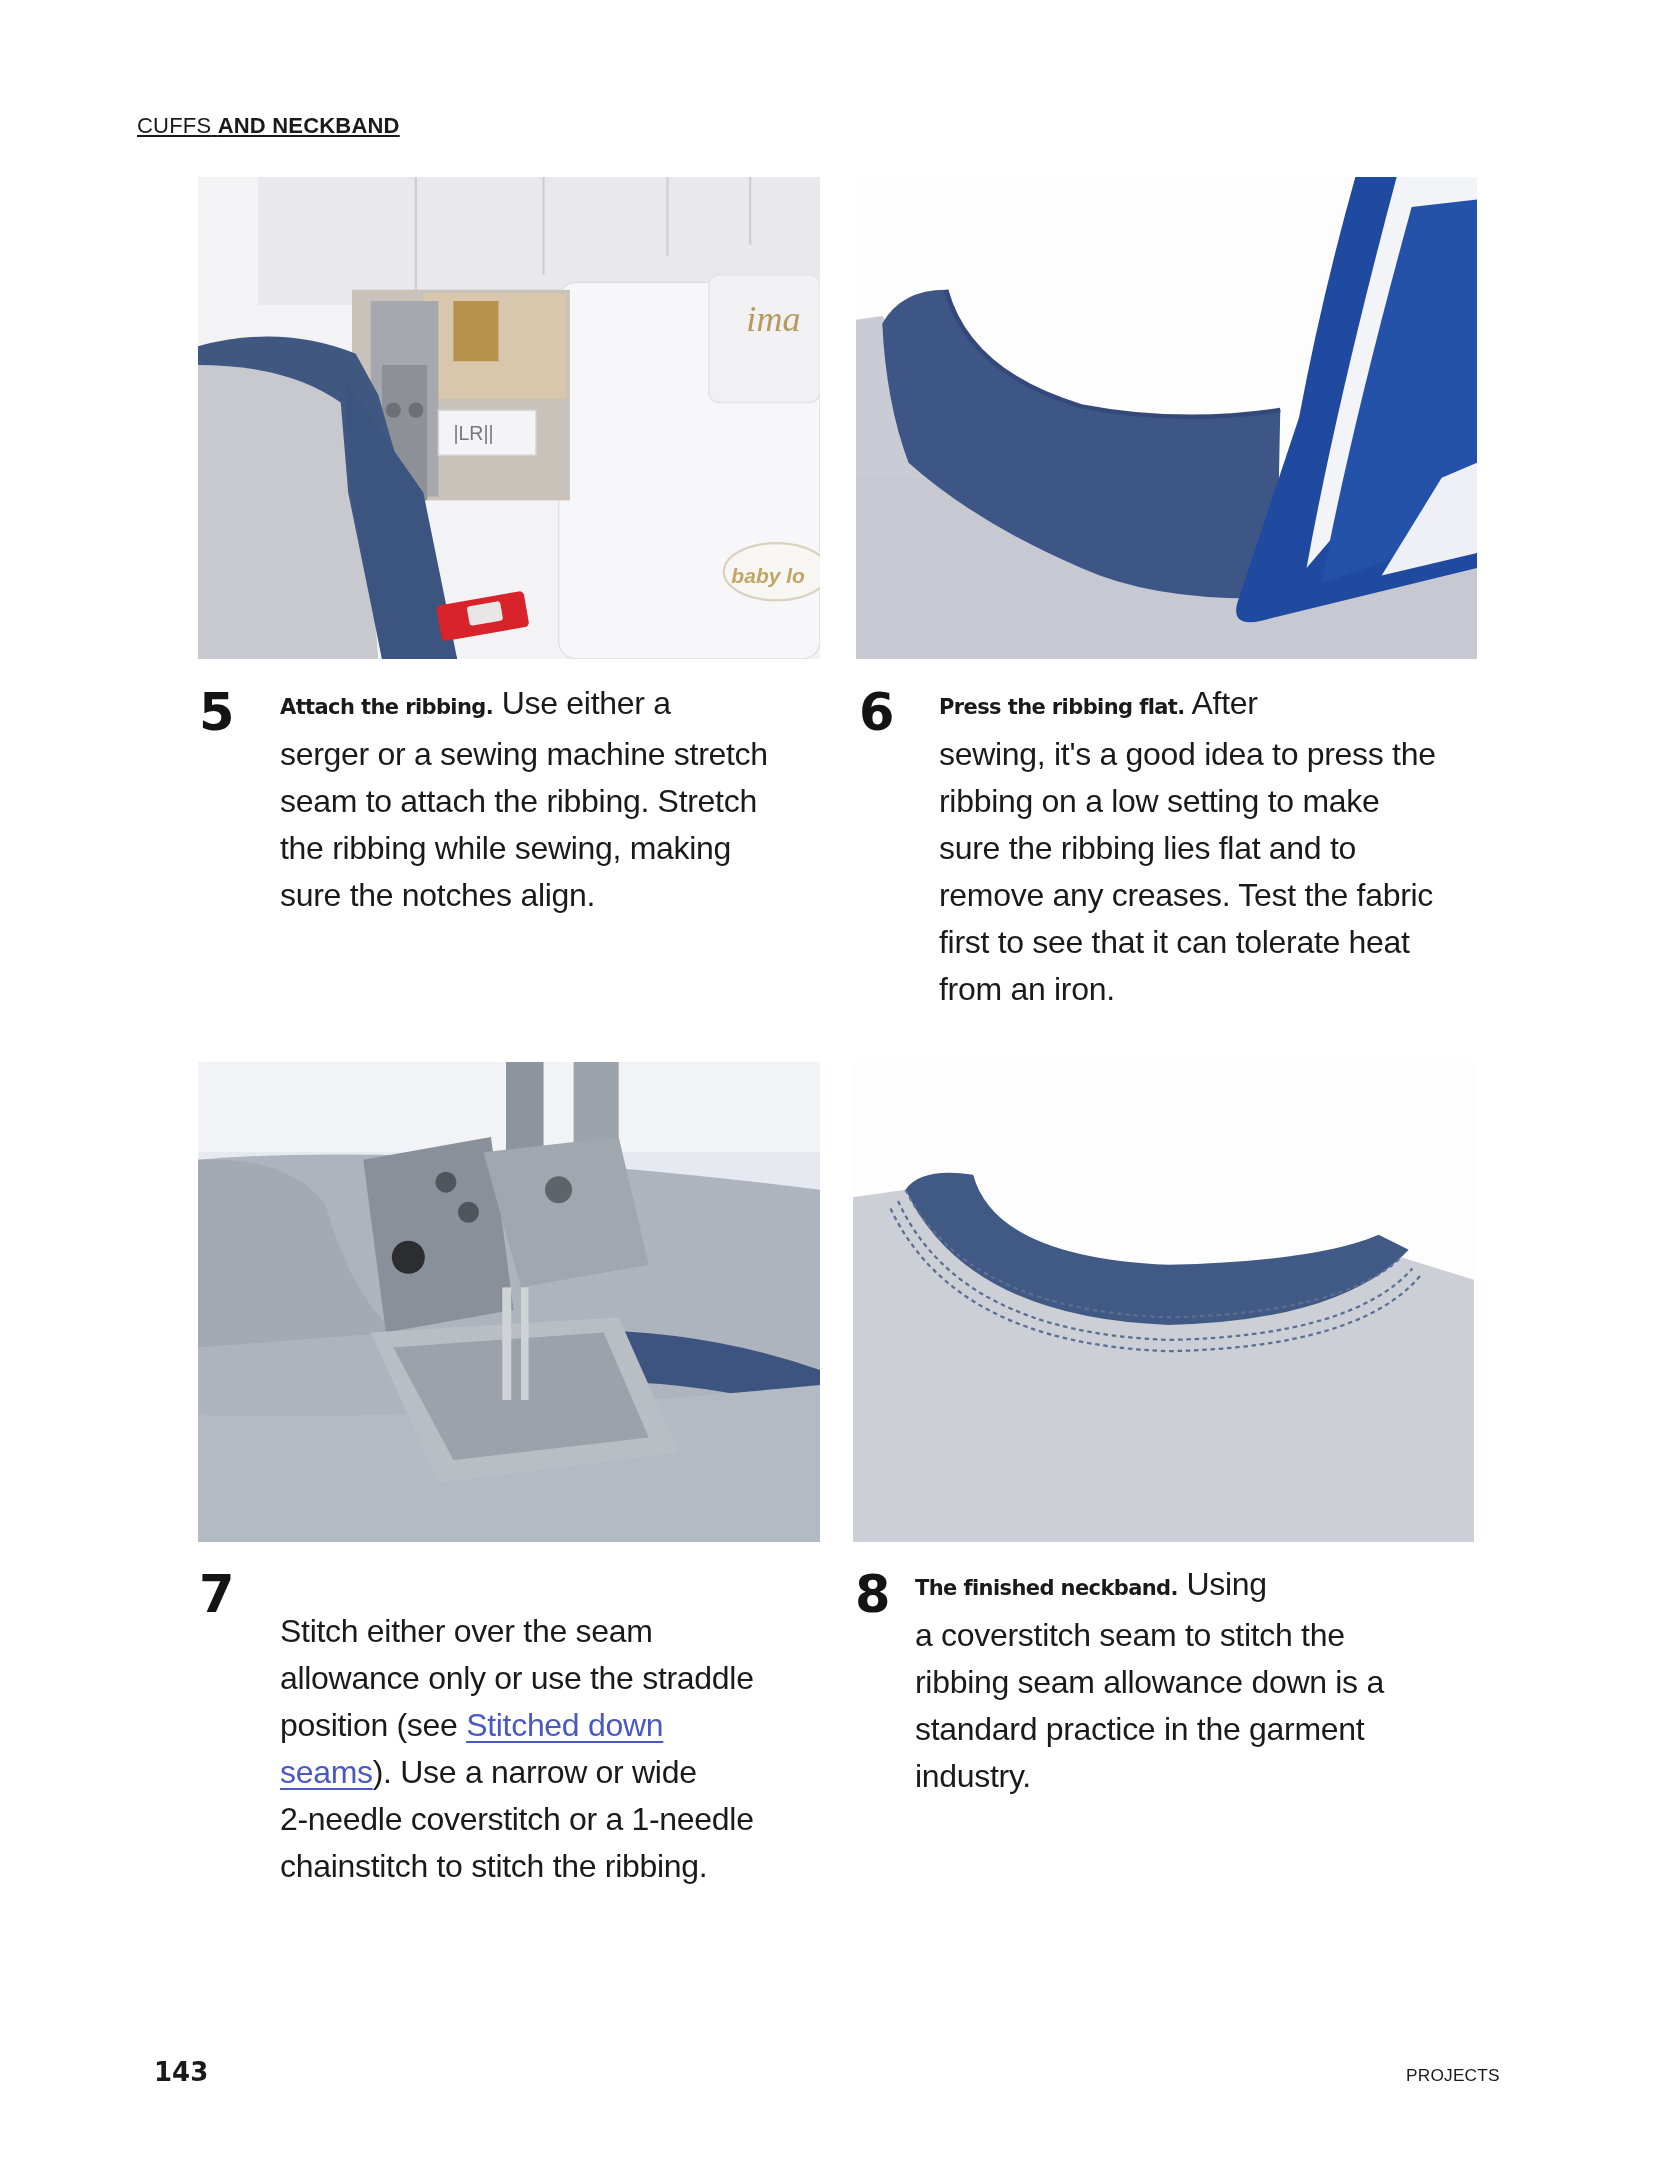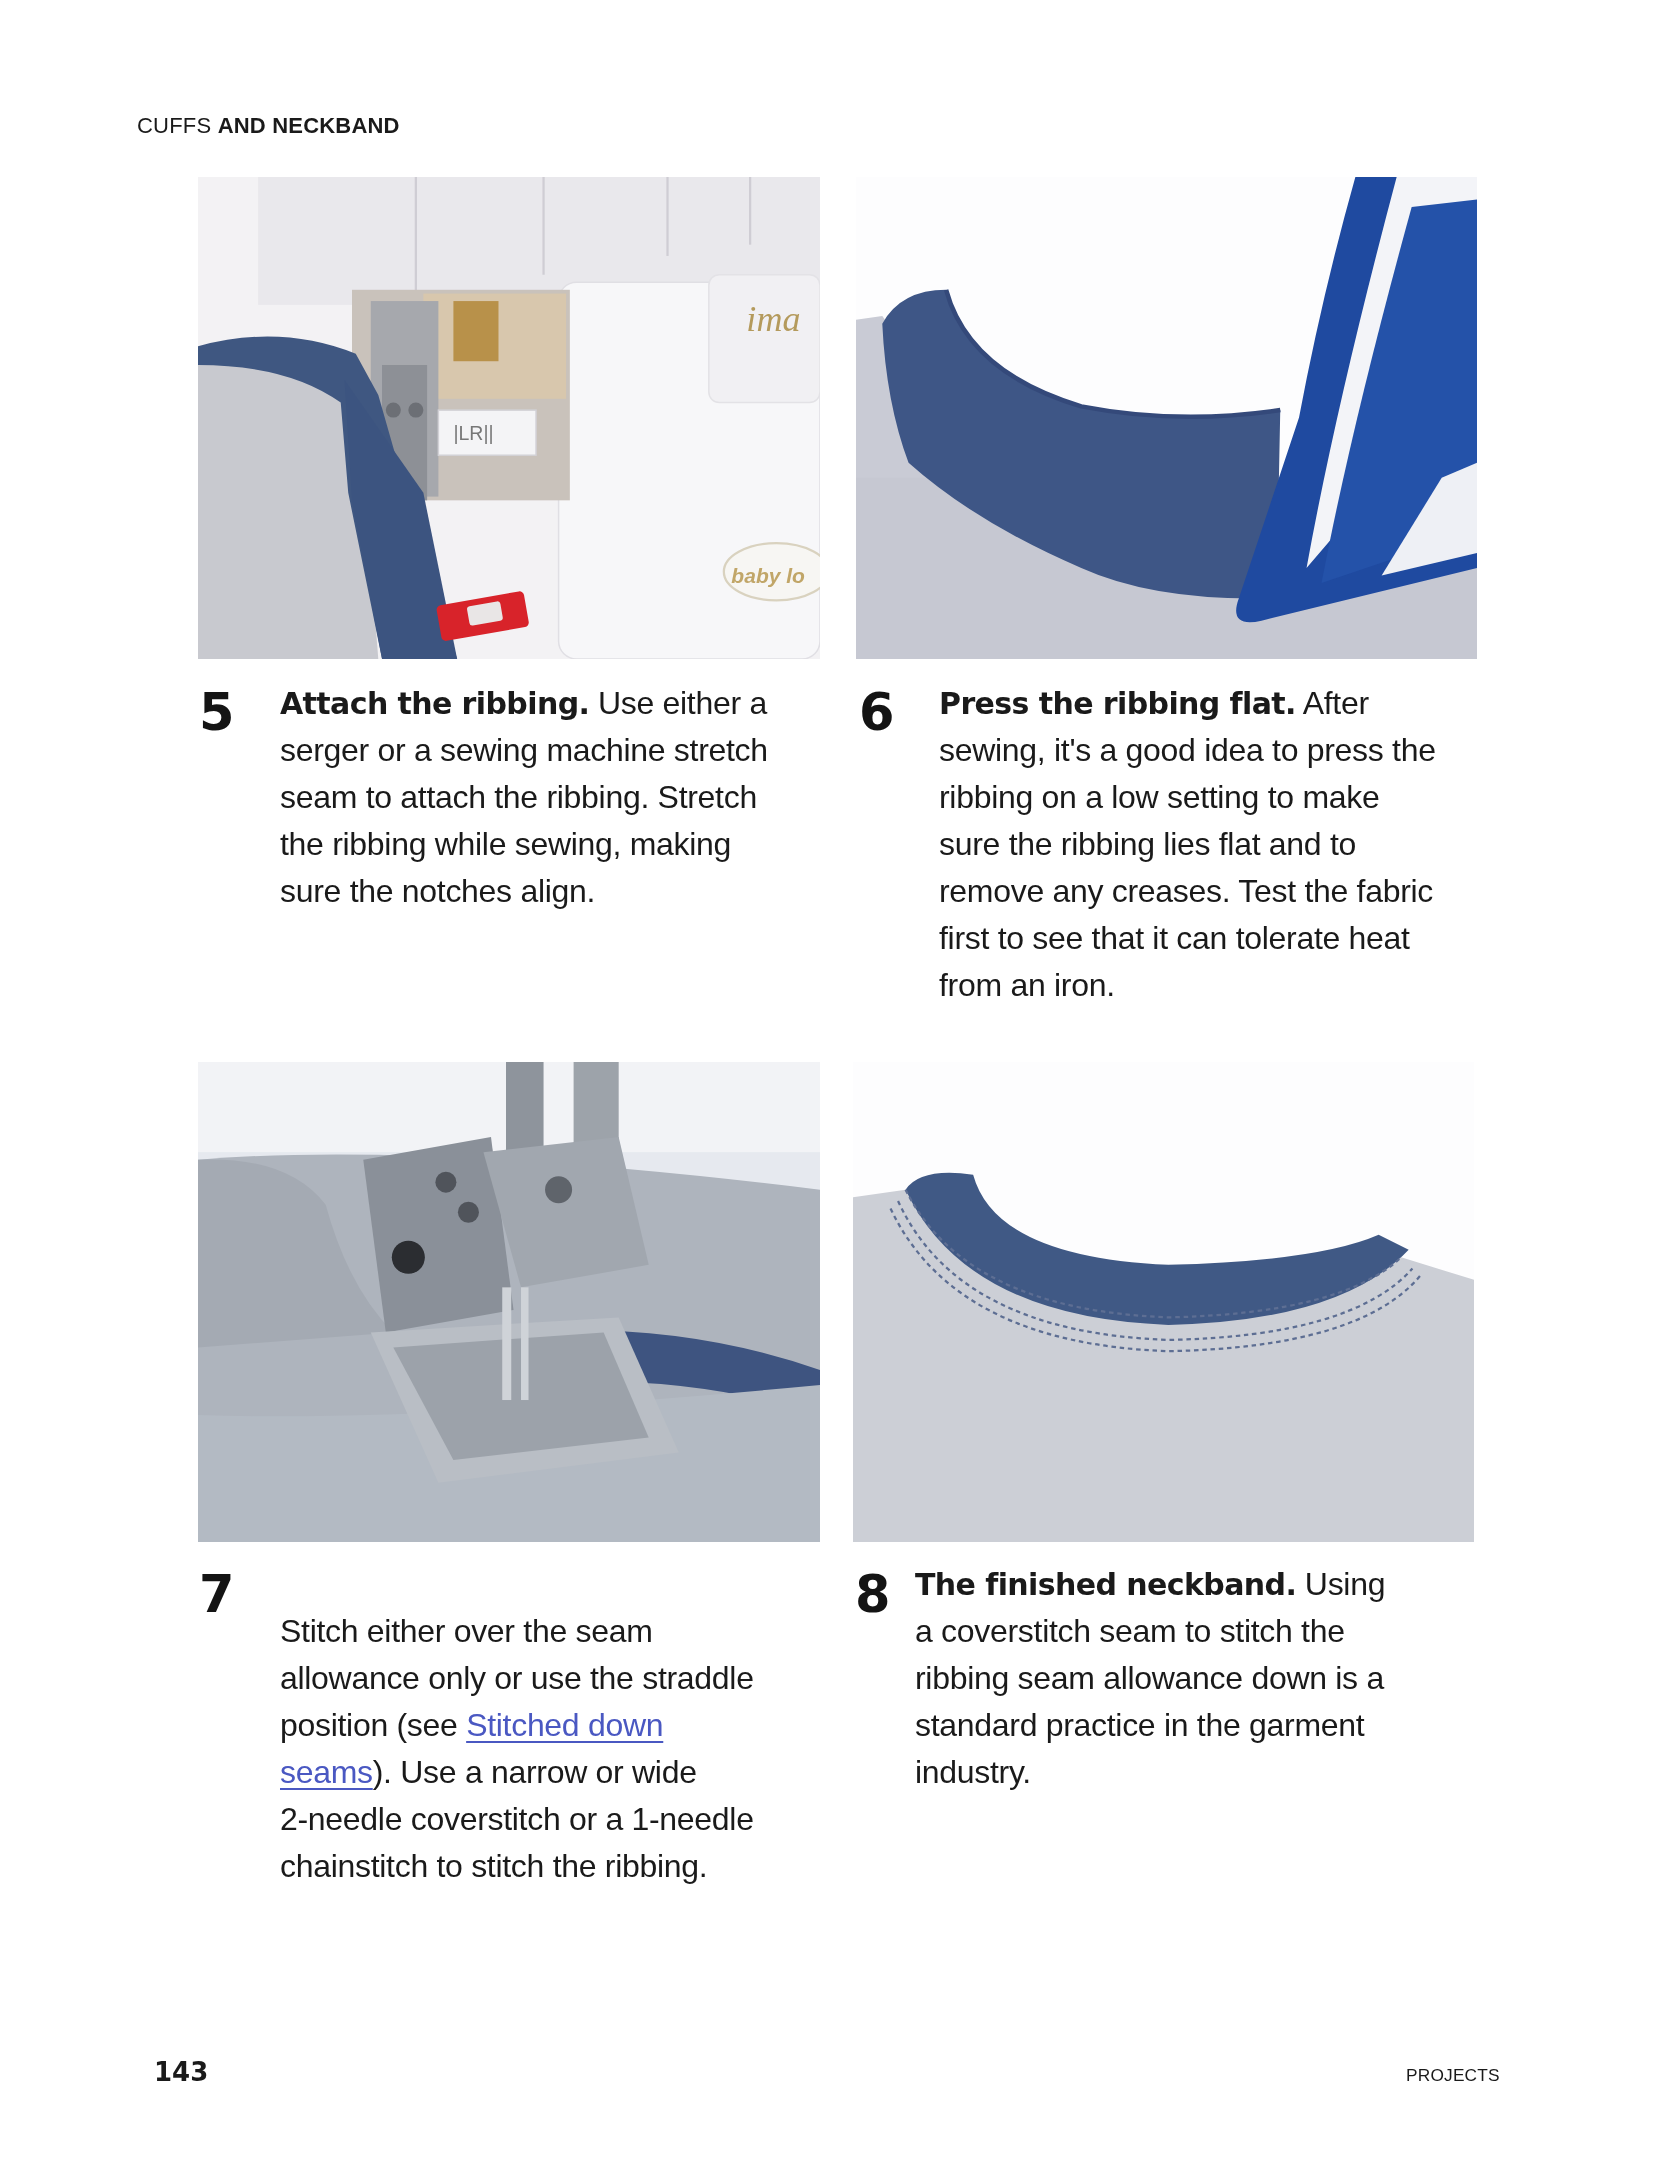--- a/index.html
+++ b/index.html
@@ -1,29 +1,29 @@
 <!DOCTYPE html>
 <html style="font-size:12px"><head>
 <meta charset="utf-8">
 <style>
   html, body { margin: 0; padding: 0; background: #ffffff; }
   body { width: 1678px; height: 2183px; position: relative; overflow: hidden;
          font-family: "Liberation Sans", sans-serif; color: #1a1a1a; }
-  .running-head { position: absolute; left: 137px; top: 113px; font-size: 22px; letter-spacing: 0.2px; }
+  .running-head { position: absolute; left: 137px; top: 113px; font-size: 22px; letter-spacing: 0.2px; text-decoration: underline; }
   .running-head .light { font-weight: normal; }
   .running-head .bold { font-weight: bold; }
 
   .photo { position: absolute; overflow: hidden; }
   .photo svg { display: block; width: 100%; height: 100%; }
 
   .step { position: absolute; }
   .step-num { position: absolute; font-family: "DejaVu Sans", sans-serif; font-weight: bold;
               font-size: 51px; line-height: 1; color: #141414; }
   .step-body { position: absolute; font-size: 32px; line-height: 47px; letter-spacing: -0.3px; white-space: pre-line; }
-  .step-title { font-family: "DejaVu Sans", sans-serif; font-weight: bold; font-size: 30px; letter-spacing: -0.6px; }
+  .step-title { font-family: "DejaVu Sans", sans-serif; font-weight: bold; font-size: 21px; letter-spacing: -0.6px; }
   .link { color: #4a58c2; text-decoration: underline; text-decoration-thickness: 2.3px; text-underline-offset: 4.5px; }
   .tip { margin-top: 9px; }
   .tip-label { font-family: "DejaVu Sans", sans-serif; font-weight: bold; font-size: 30px; letter-spacing: -0.6px; }
 
   .folio { position: absolute; left: 154px; top: 2057px; font-family: "DejaVu Sans", sans-serif; font-weight: bold; font-size: 26px; }
   .section-foot { position: absolute; left: 1406px; top: 2065px; font-size: 17.3px; letter-spacing: 0.2px; }
 </style>
 </head>
 <body>
 

